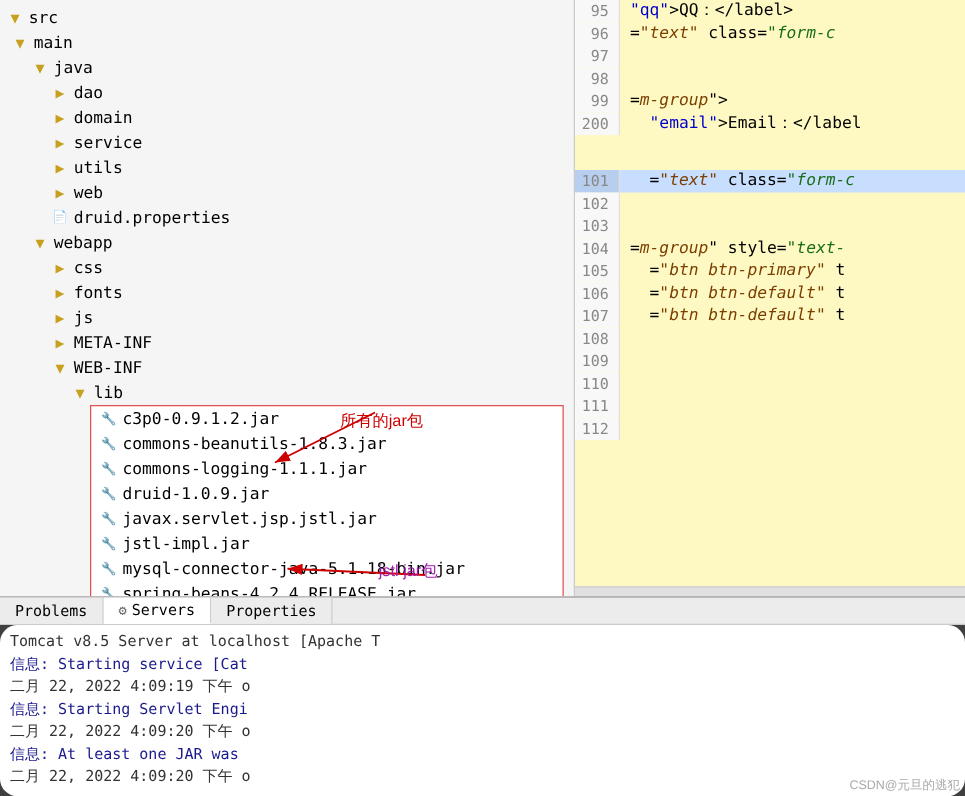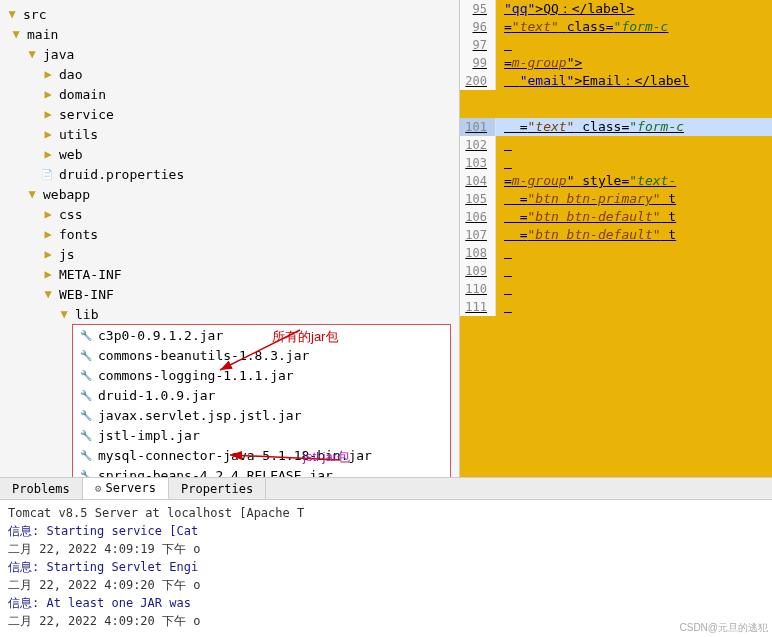--- a/index.html
+++ b/index.html
@@ -78,25 +78,24 @@
       height: 20px;
       padding: 0 6px;
       color: #000;
       font-size: 13px;
       cursor: pointer;
     }
 
     
     .code-editor {
       flex: 1;
-      background: #eab308;
-      overflow: hidden;
-      display: flex;
-      flex-direction: row;
-      text-decoration: underline;
+      background: #fef9c3;
+      overflow: hidden;
+      display: flex;
+      flex-direction: column;
     }
 
     .code-lines {
       flex: 1;
       overflow: hidden;
       padding: 0;
     }
 
     .code-line {
       display: flex;
@@ -361,20 +360,24 @@
       </div>
       <div class="code-line">
         <span class="line-num">96</span>
         <span class="line-content">=<span style="color:#7b3f00;font-style:italic">"text"</span> <span style="color:#000">class=</span><span style="color:#1a6e1a;font-style:italic">"form-c</span></span>
       </div>
       <div class="code-line">
         <span class="line-num">97</span>
         <span class="line-content"> </span>
       </div>
       <div class="code-line">
+        <span class="line-num">98</span>
+        <span class="line-content"> </span>
+      </div>
+      <div class="code-line">
         <span class="line-num">99</span>
         <span class="line-content">=<span style="color:#7b3f00;font-style:italic">m-group</span>"&gt;</span>
       </div>
       <div class="code-line">
         <span class="line-num">200</span>
         <span class="line-content">  <span style="color:#0000cc">"email"</span>&gt;Email：&lt;/label</span>
       </div>
       <div class="code-line highlighted">
         <span class="line-num">101</span>
         <span class="line-content">  =<span style="color:#7b3f00;font-style:italic">"text"</span> class=<span style="color:#1a6e1a;font-style:italic">"form-c</span></span>
@@ -410,20 +413,24 @@
       <div class="code-line">
         <span class="line-num">109</span>
         <span class="line-content"> </span>
       </div>
       <div class="code-line">
         <span class="line-num">110</span>
         <span class="line-content"> </span>
       </div>
       <div class="code-line">
         <span class="line-num">111</span>
+        <span class="line-content"> </span>
+      </div>
+      <div class="code-line">
+        <span class="line-num">112</span>
         <span class="line-content"> </span>
       </div>
     </div>
 
     <div style="height:8px;background:#e0e0e0;border-top:1px solid #ccc;"></div>
   </div>
 </div>
 
 <div class="bottom-panel">
   <div class="bottom-tabs">
@@ -431,21 +438,21 @@
       <span>Problems</span>
     </div>
     <div class="bottom-tab active">
       <span style="margin-right:4px;color:#666;font-size:11px;">⚙</span>
       <span>Servers</span>
     </div>
     <div class="bottom-tab">
       <span>Properties</span>
     </div>
   </div>
-  <div class="bottom-content" style="position:relative;">
+  <div class="bottom-content" style="position:relative;border-radius:14px;">
     <div class="console-line normal">Tomcat v8.5 Server at localhost [Apache T</div>
     <div class="console-line info">信息: Starting service [Cat</div>
     <div class="console-line normal">二月 22, 2022 4:09:19 下午 o</div>
     <div class="console-line info">信息: Starting Servlet Engi</div>
     <div class="console-line normal">二月 22, 2022 4:09:20 下午 o</div>
     <div class="console-line info">信息: At least one JAR was</div>
     <div class="console-line normal">二月 22, 2022 4:09:20 下午 o</div>
     <div class="watermark">CSDN@元旦的逃犯</div>
   </div>
 </div>

